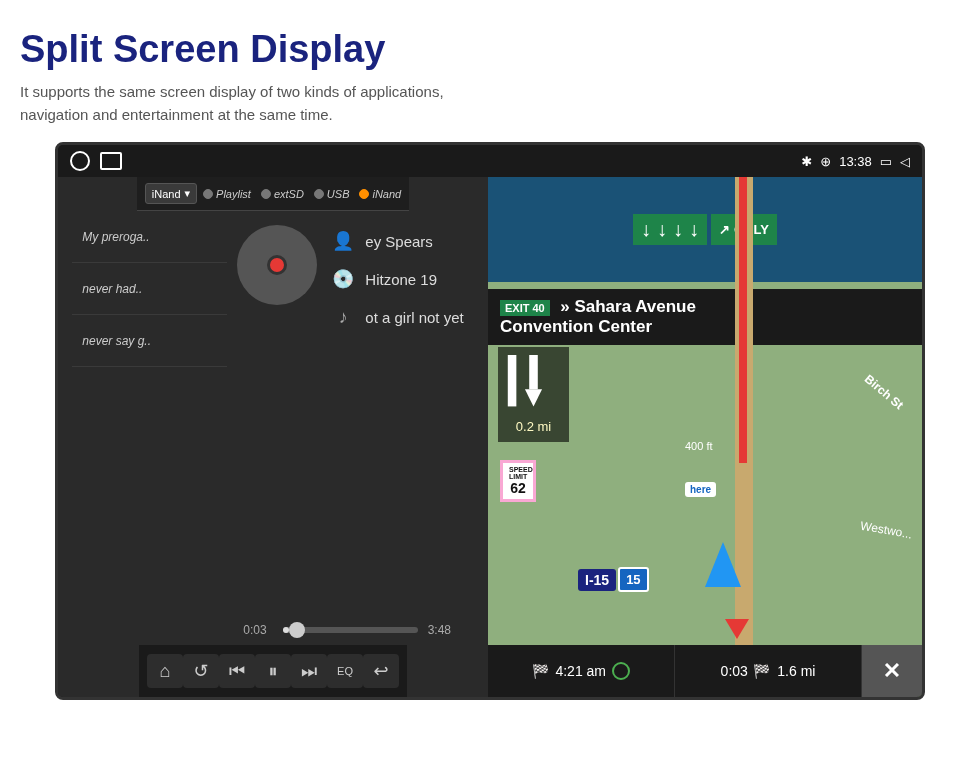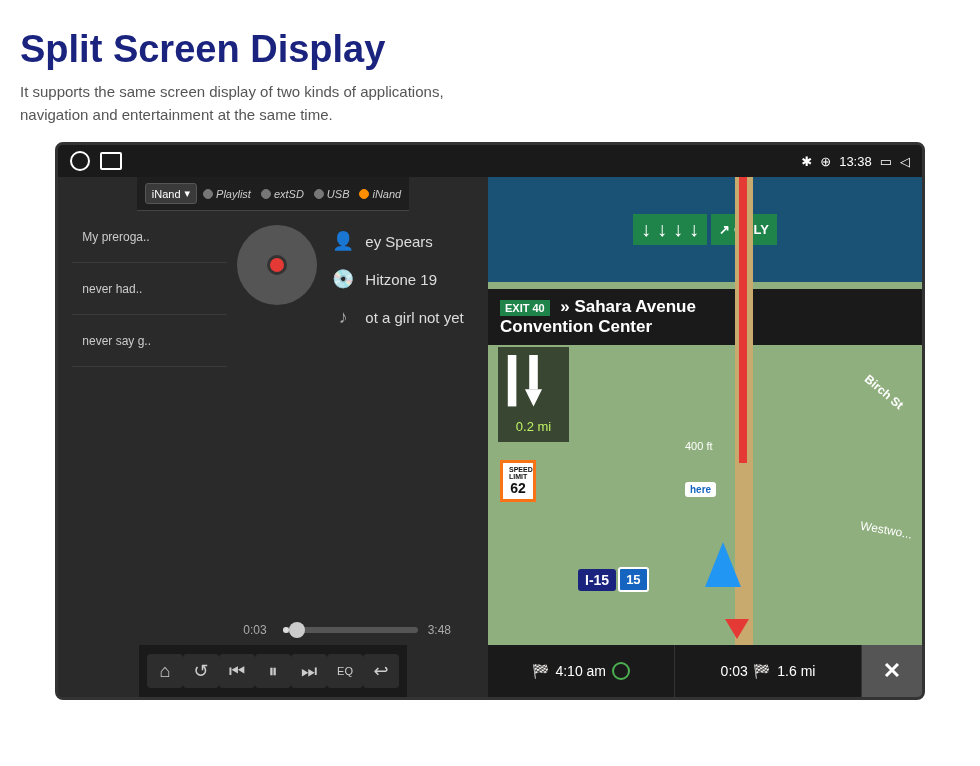--- a/index.html
+++ b/index.html
@@ -118,20 +118,21 @@
     }
     .radio-dot.gray { background: #777; border-color: #777; }
     .radio-dot.orange { background: #ff8f00; border-color: #ff8f00; }
 
     
     .playlist {
       display: flex;
       flex-direction: column;
       width: 155px;
       float: left;
+      font-style: italic;
     }
     .playlist-item {
       padding: 8px 10px;
       color: #ccc;
       font-size: 12px;
       border-bottom: 1px solid #3a3a3a;
       height: 52px;
       display: flex;
       align-items: center;
       white-space: nowrap;
@@ -371,21 +372,21 @@
       padding: 8px;
       display: flex;
       flex-direction: column;
       align-items: center;
       gap: 4px;
     }
     .turn-svg {
       width: 55px;
       height: 60px;
     }
-    .dist-label { color: #bef264; font-size: 13px; }
+    .dist-label { color: #fef9c3; font-size: 13px; }
 
     
     .highway-badge {
       position: absolute;
       bottom: 105px;
       left: 90px;
       display: flex;
       align-items: center;
       gap: 2px;
     }
@@ -499,21 +500,21 @@
       font-weight: bold;
       padding: 2px 5px;
       border-radius: 3px;
     }
 
     .limit-sign {
       position: absolute;
       bottom: 195px;
       left: 12px;
       background: #fff;
-      border: 3px solid #f97316;
+      border: 3px solid #f9a8d4;
       padding: 3px 6px;
       text-align: center;
       font-size: 9px;
       font-weight: bold;
       color: #111;
       width: 36px;
     }
 
     
     .ft-label {
@@ -699,21 +700,21 @@
         </div>
 
         <div class="birch-label">Birch St</div>
         <div class="westwood-label">Westwo...</div>
 
         <div class="red-triangle"></div>
 
         <div class="nav-bottom-bar">
           <div class="nav-time-section">
             <span>🏁</span>
-            <span>4:10 am</span>
+            <span>4:21 am</span>
             <div class="clock-icon"></div>
           </div>
           <div class="nav-dist-section">
             <span>0:03</span>
             <span>🏁</span>
             <span>1.6 mi</span>
           </div>
           <div class="nav-close-section">
             <span style="color:#fff;font-size:22px;font-weight:bold;">✕</span>
           </div>

